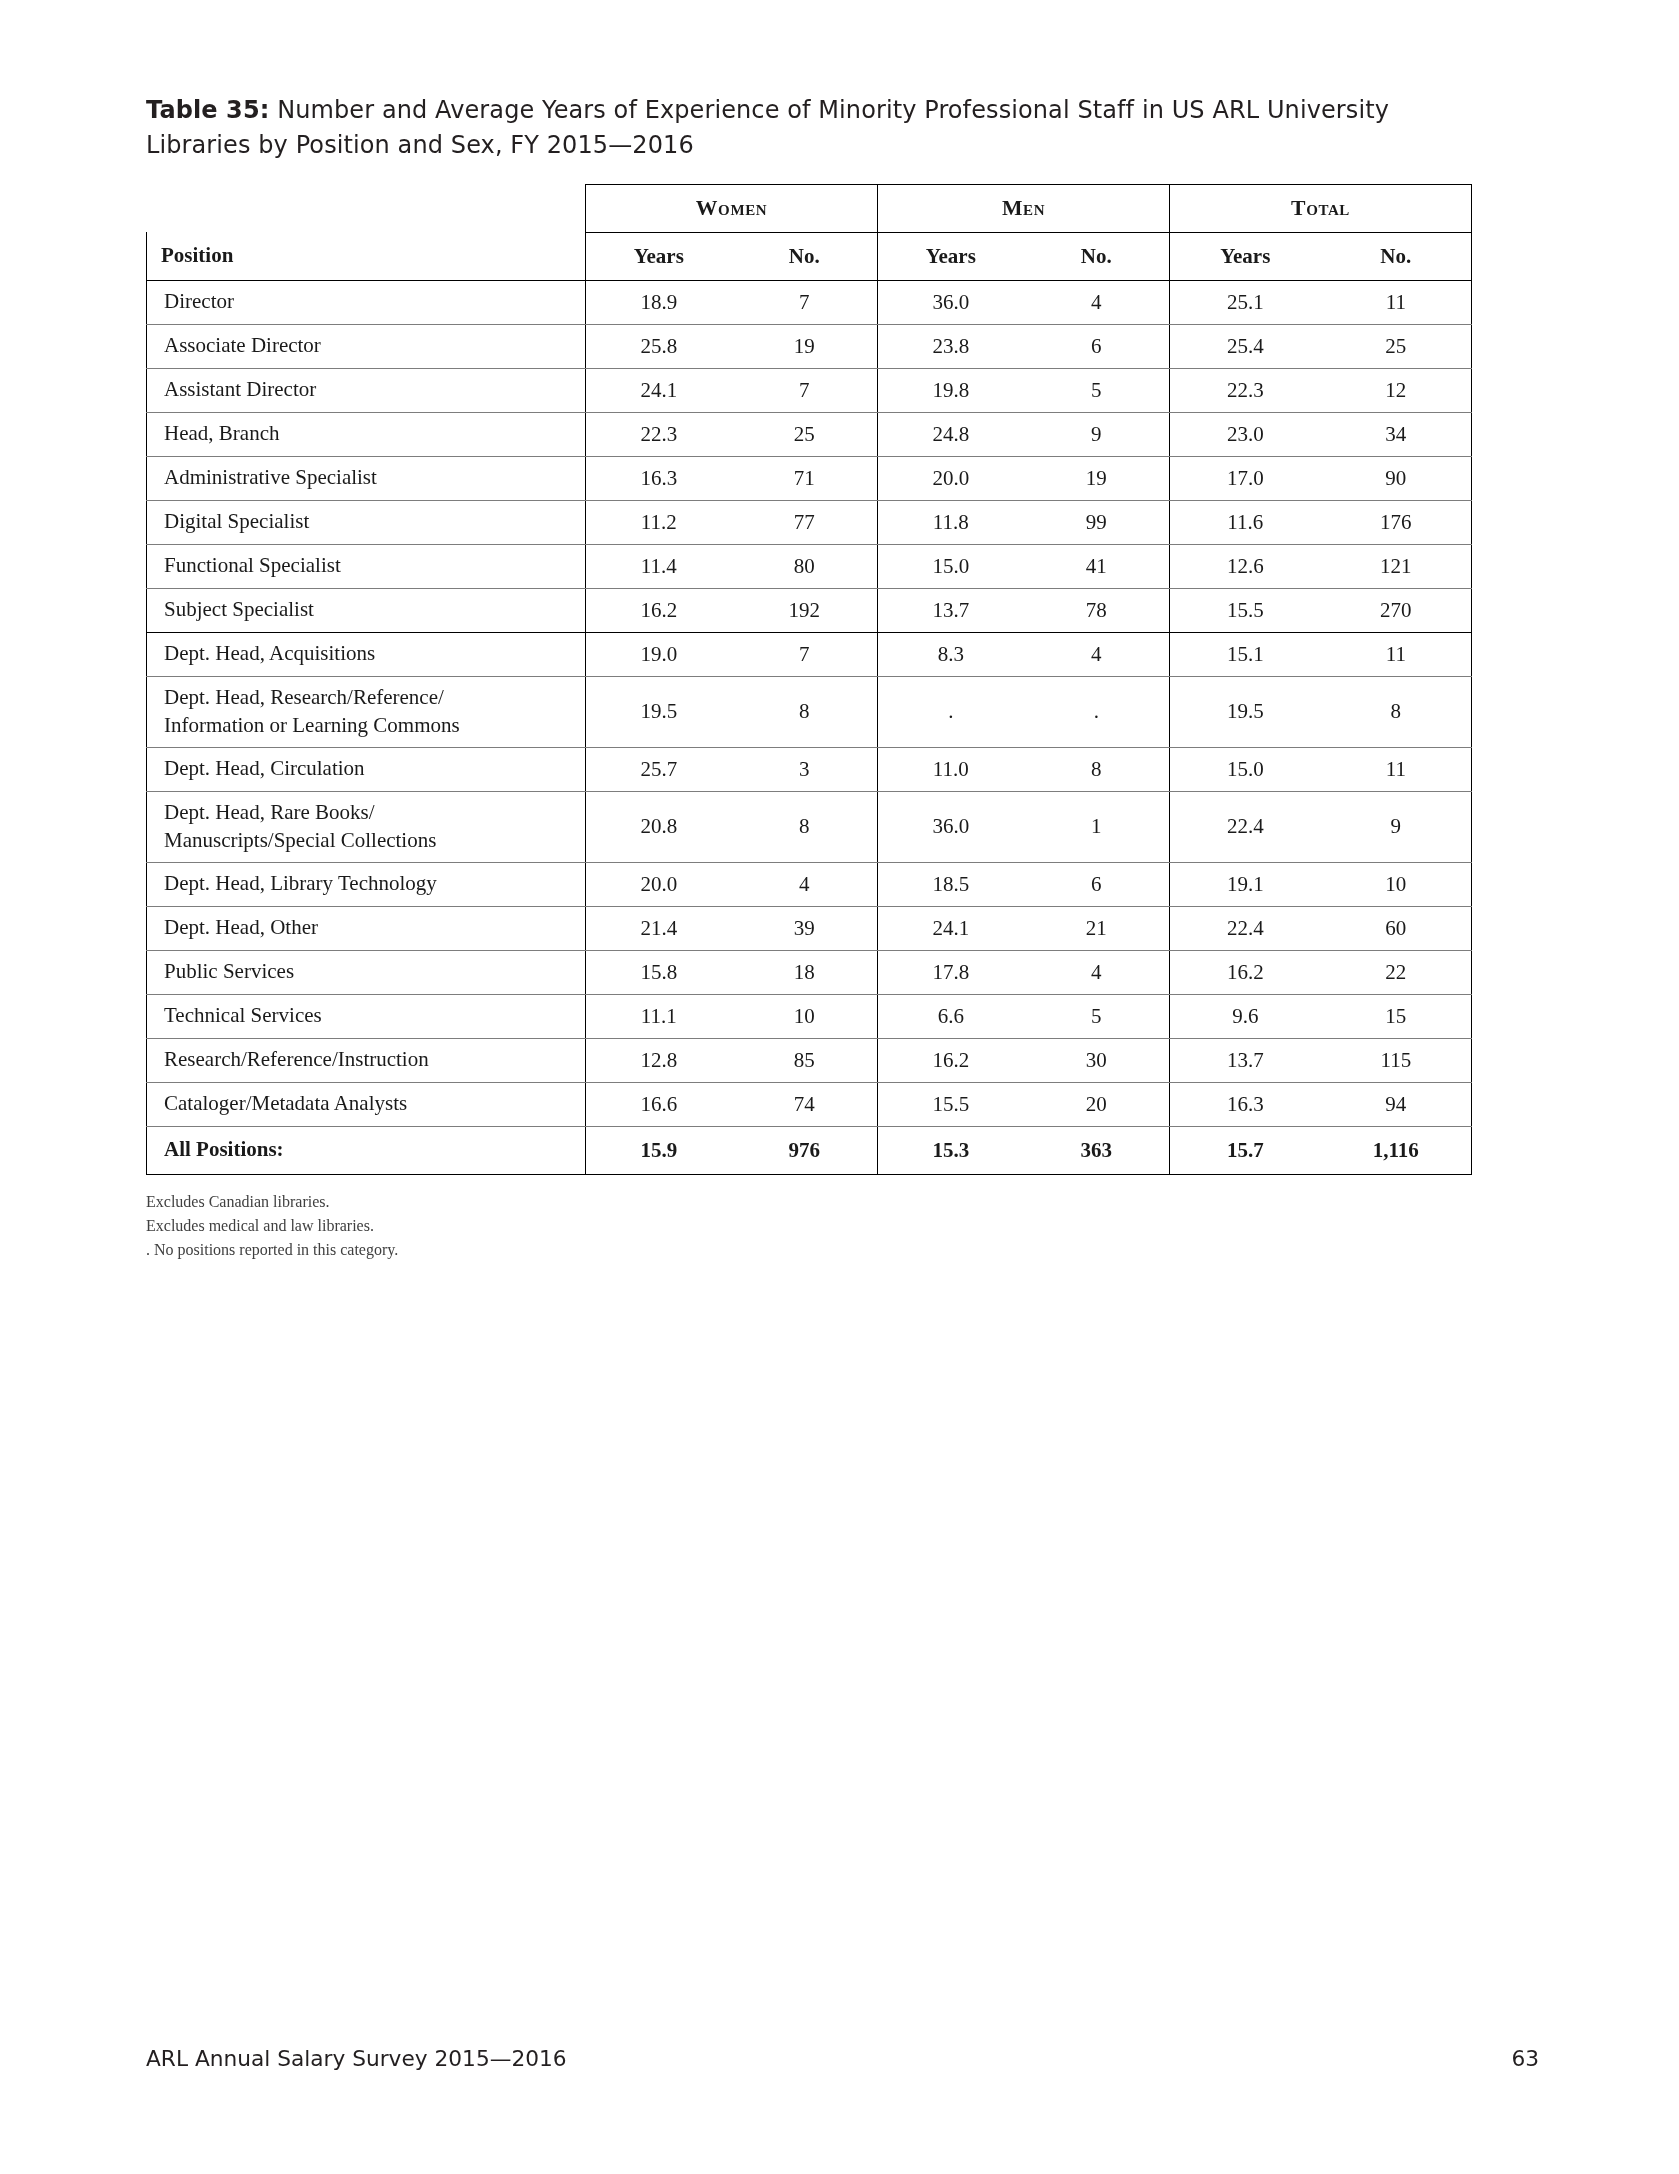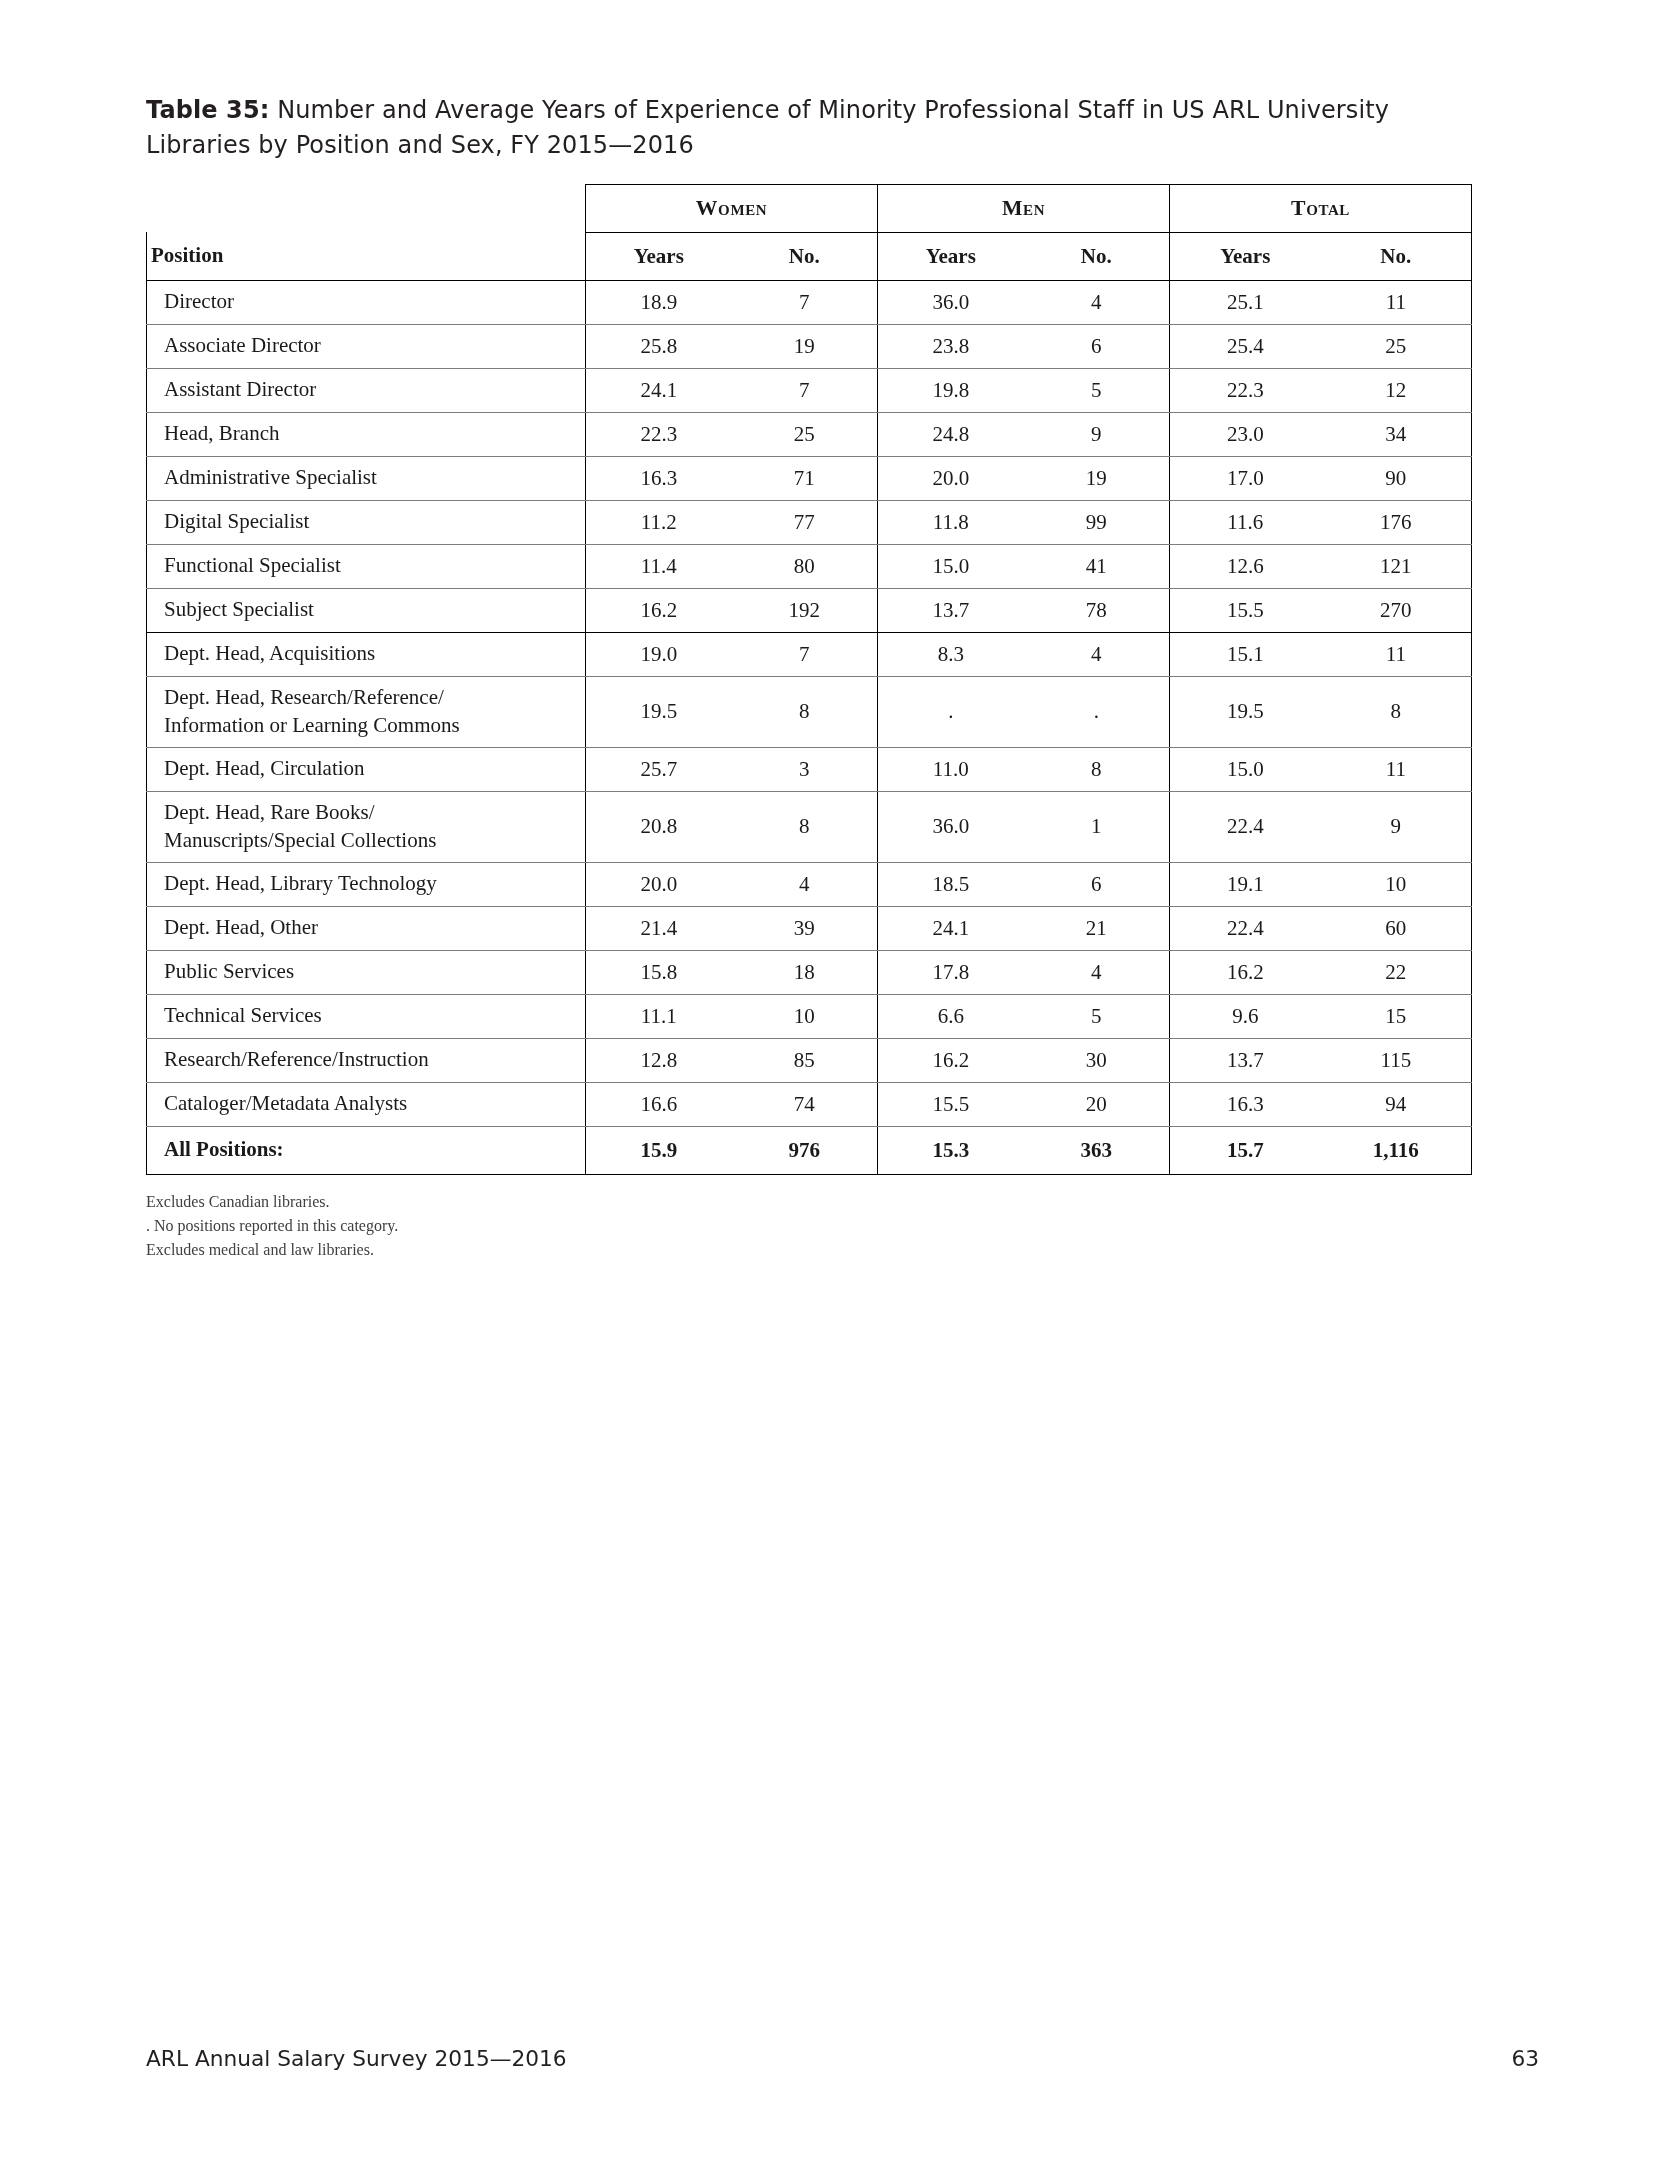--- a/index.html
+++ b/index.html
@@ -68,21 +68,21 @@
     border-right: 0.9px solid #000;
   }
   .hdr-row th {
     height: 47px;
     font-weight: 700;
     font-size: 21px;
     border-bottom: 1.5px solid #000;
   }
   .hdr-row th.pos {
     text-align: left;
-    padding-left: 4px;
+    padding-left: 14px;
     border-left: 1.9px solid #000;
   }
   .hdr-row th.num {
     text-align: center;
   }
   .hdr-row th.sep-left {
     border-left: 0.9px solid #000;
   }
   .hdr-row th.last {
     border-right: 1.9px solid #000;
@@ -343,22 +343,22 @@
           <td class="num sep-left">15.3</td>
           <td class="num">363</td>
           <td class="num sep-left">15.7</td>
           <td class="num last">1,116</td>
         </tr>
       </tbody>
   </table>
 
   <div class="notes">
     <div>Excludes Canadian libraries.</div>
+    <div>Excludes medical and law libraries.</div>
     <div>. No positions reported in this category.</div>
-    <div>Excludes medical and law libraries.</div>
   </div>
 
   <div class="footer">
     <span>ARL Annual Salary Survey 2015—2016</span>
     <span>63</span>
   </div>
 
 </div>
 
 

